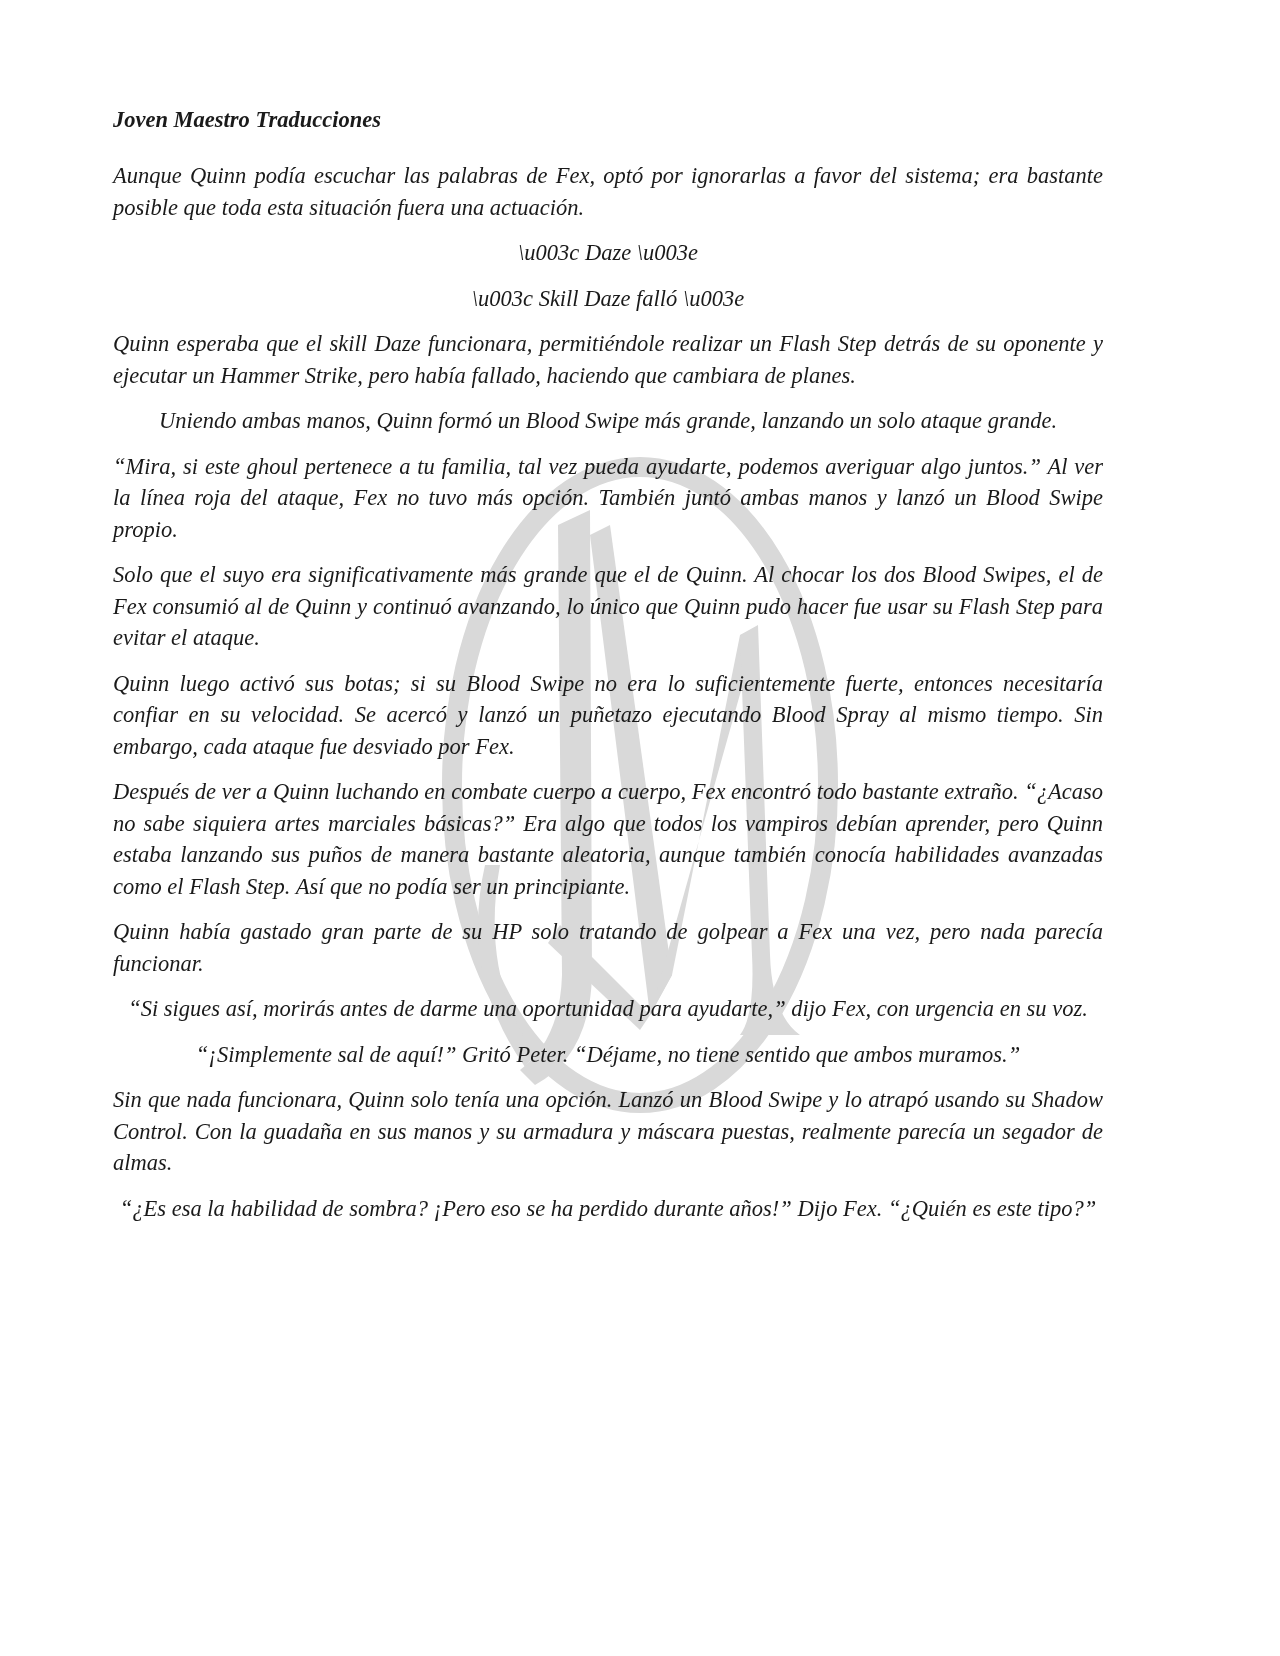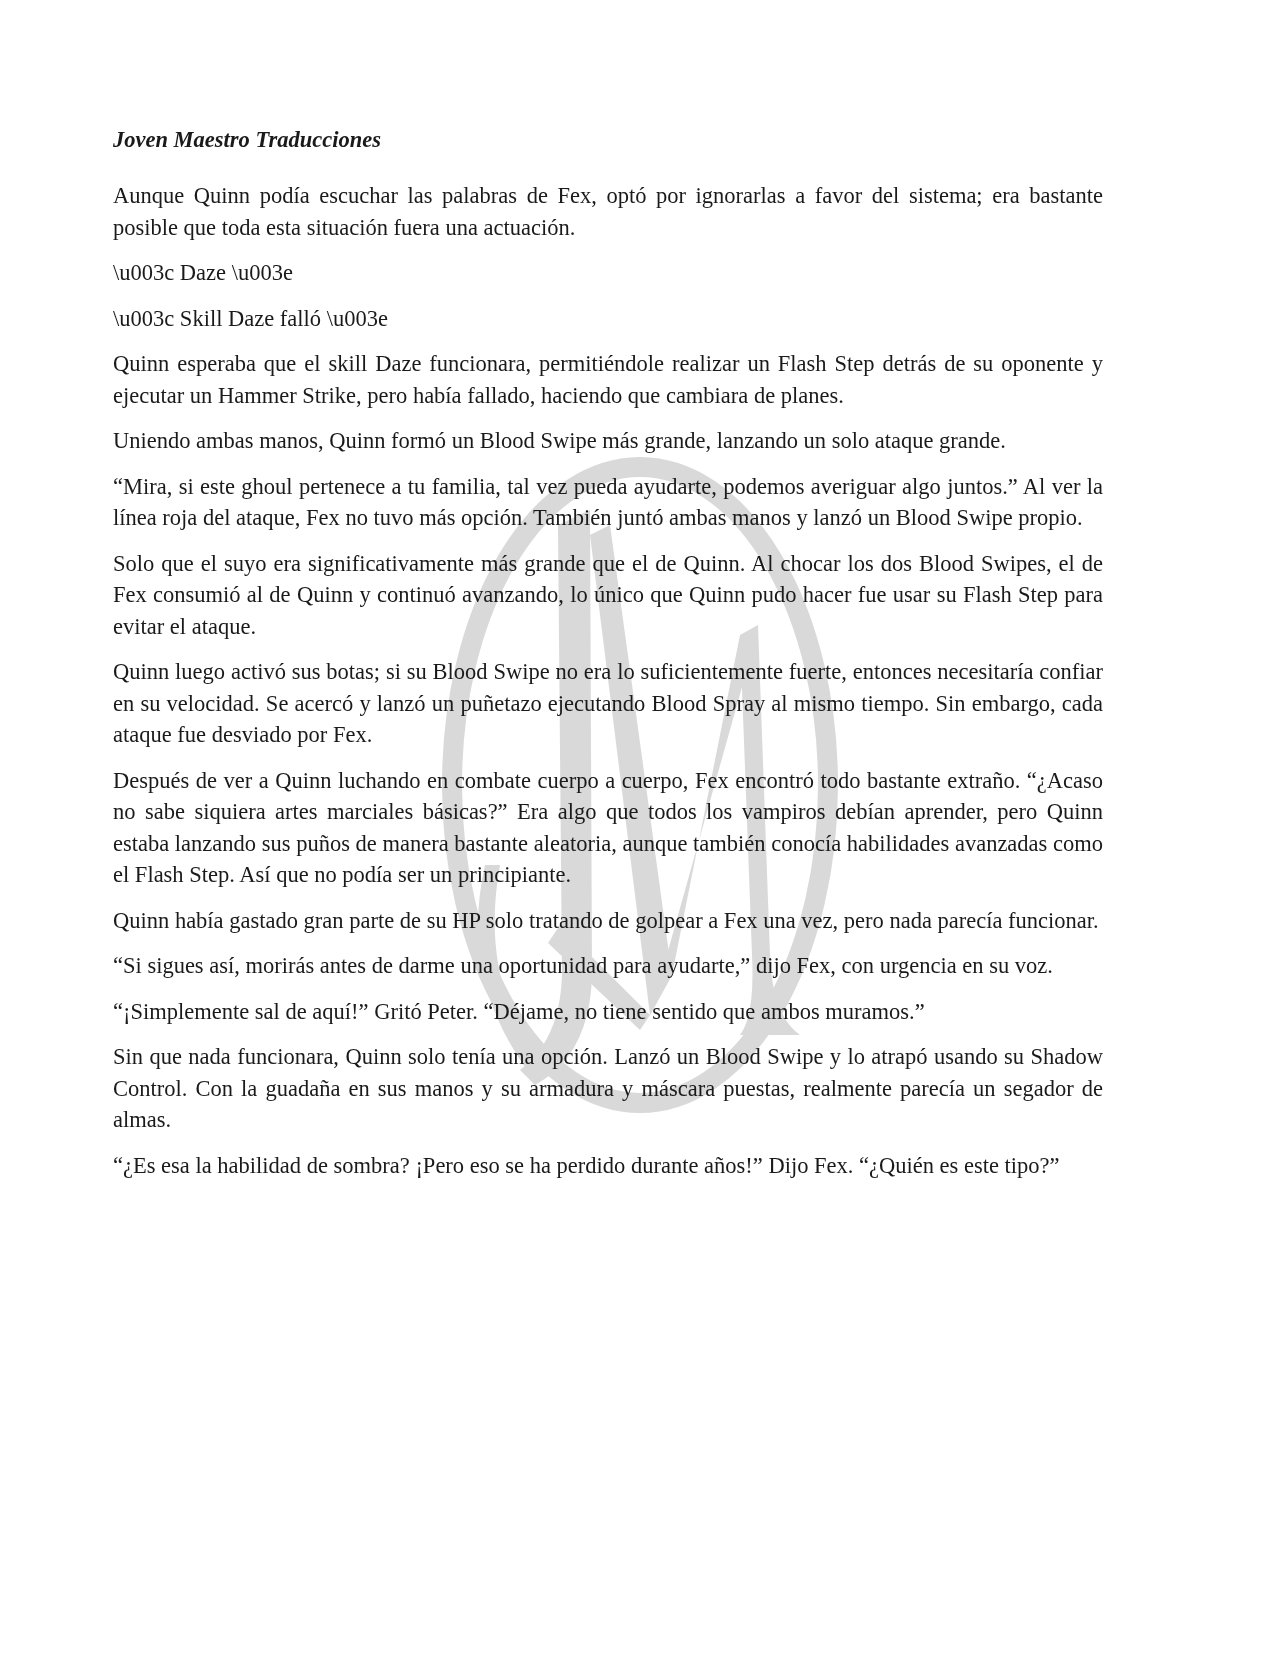--- a/index.html
+++ b/index.html
@@ -20,39 +20,40 @@
       left: 440px;
       top: 455px;
       width: 400px;
       height: 660px;
       z-index: 0;
       pointer-events: none;
     }
     .page {
       position: absolute;
       left: 113px;
-      top: 124px;
+      top: 104px;
       width: 990px;
       z-index: 1;
     }
     .header {
       font-weight: bold;
       font-style: italic;
       font-size: 22.5px;
       line-height: 31px;
       margin: 0 0 25px 0;
     }
     .para {
       font-size: 22.5px;
       line-height: 31.5px;
       margin: 0 0 14px 0;
       text-align: justify;
+      font-style: italic;
     }
     .para.left {
-      text-align: left;
+      text-align: center;
     }
   </style>
 </head>
 <body>
 
 <svg class="watermark" viewBox="0 0 400 660" xmlns="http://www.w3.org/2000/svg">
   <g fill="none" stroke="#d9d9d9" stroke-linecap="round">
 
     <ellipse cx="200" cy="330" rx="188" ry="318" stroke-width="20"></ellipse>
   </g>

